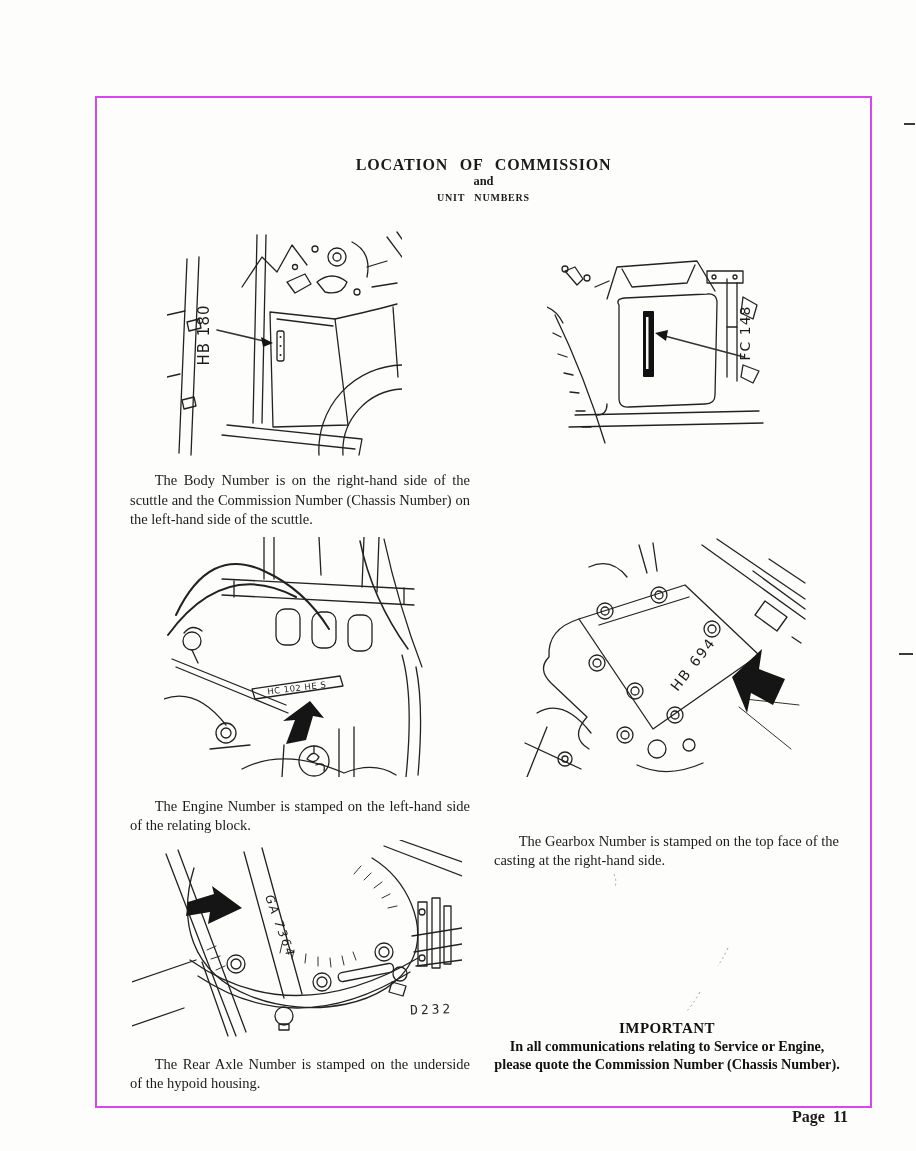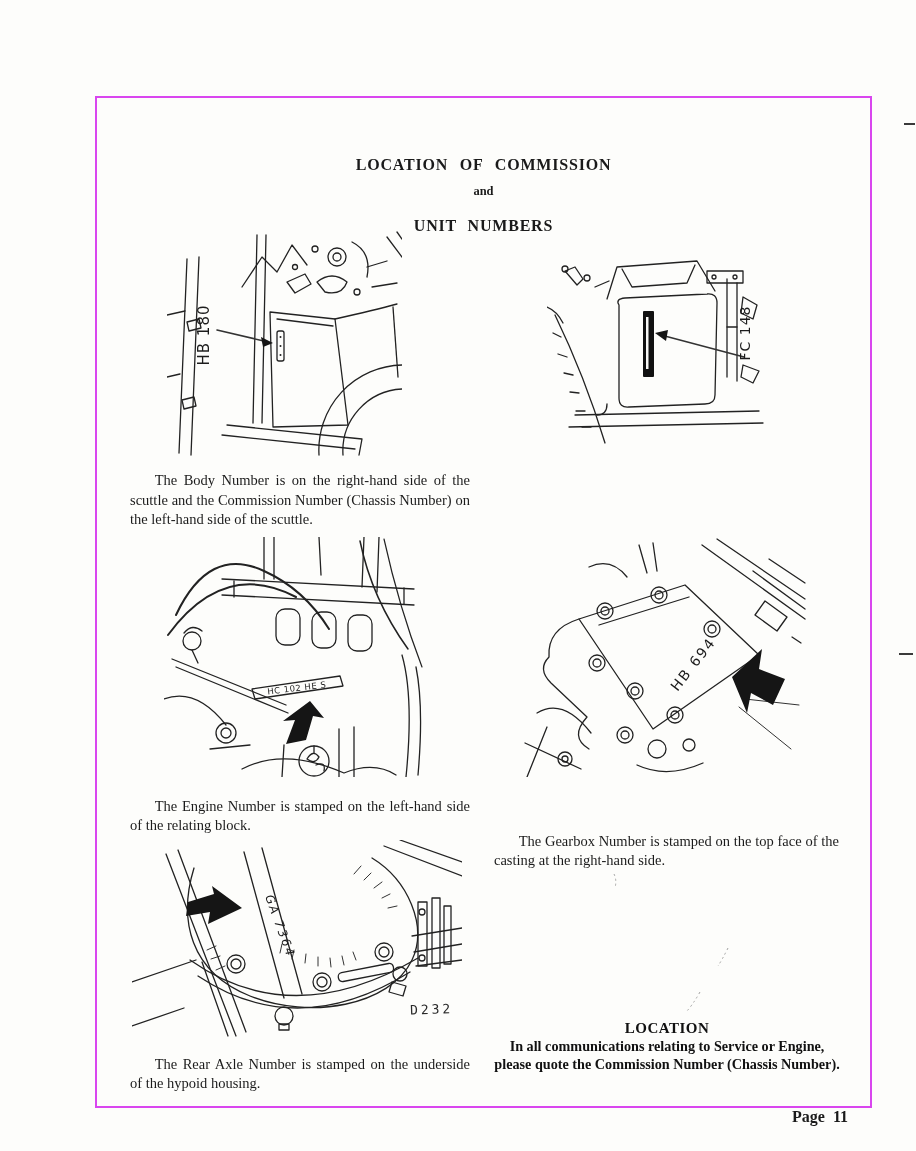--- a/index.html
+++ b/index.html
@@ -8,22 +8,22 @@
     background:#fdfdfb;
     font-family:"Liberation Serif", serif;
     color:#1a1a1a;
   }
   .page-frame{
     position:absolute;left:95px;top:96px;width:773px;height:1008px;
     border:2px solid #d946ef;background:#fdfdfb;
   }
   .title-block{position:absolute;left:0;top:58px;width:100%;text-align:center;}
   .title-main{font-size:16px;font-weight:bold;letter-spacing:.8px;word-spacing:7px;}
-  .title-and{font-size:12.5px;font-weight:bold;margin-top:10px;}
-  .title-sub{font-size:16px;font-weight:bold;letter-spacing:.8px;word-spacing:6px;margin-top:18px;}
+  .title-and{font-size:12.5px;font-weight:bold;margin-top:0;}
+  .title-sub{font-size:10px;font-weight:bold;letter-spacing:.8px;word-spacing:6px;margin-top:3px;}
   .figure{position:absolute;}
   .figure svg{display:block;width:100%;height:100%;}
   .ln{fill:none;stroke:#222;stroke-width:1.3;stroke-linecap:round;stroke-linejoin:round;}
   .ln2{fill:none;stroke:#222;stroke-width:2;stroke-linecap:round;}
   .thin{fill:none;stroke:#333;stroke-width:1;stroke-linecap:round;}
   .solid{fill:#151515;stroke:none;}
   .fig-label{font-family:"DejaVu Sans", sans-serif;fill:#1c1c1c;}
   .caption{
     position:absolute;font-size:14.5px;line-height:1.36;
     text-align:justify;text-indent:1.7em;color:#1b1b1b;
@@ -308,21 +308,21 @@
         <path d="M32,32 q3,6 1,14"></path>
         <path d="M118,150 q-8,14 -14,20"></path>
         <path d="M146,106 q-6,12 -10,18"></path>
       </g>
     </svg>
   </div>
 
   <p class="caption" style="left:33px;top:942px;width:340px;">The Rear Axle Number is stamped on the underside of the hypoid housing.</p>
 
   <div class="important" style="left:394px;top:922px;width:352px;">
-    <div class="important-h">LOCATION</div>
+    <div class="important-h">IMPORTANT</div>
     <div class="important-l">In all communications relating to Service or Engine,</div>
     <div class="important-l">please quote the Commission Number (Chassis Number).</div>
   </div>
 
 </div>
 
 <div class="page-number">Page 11</div>
 
 <div class="edge-tick tick-a"></div>
 <div class="edge-tick tick-b"></div>

